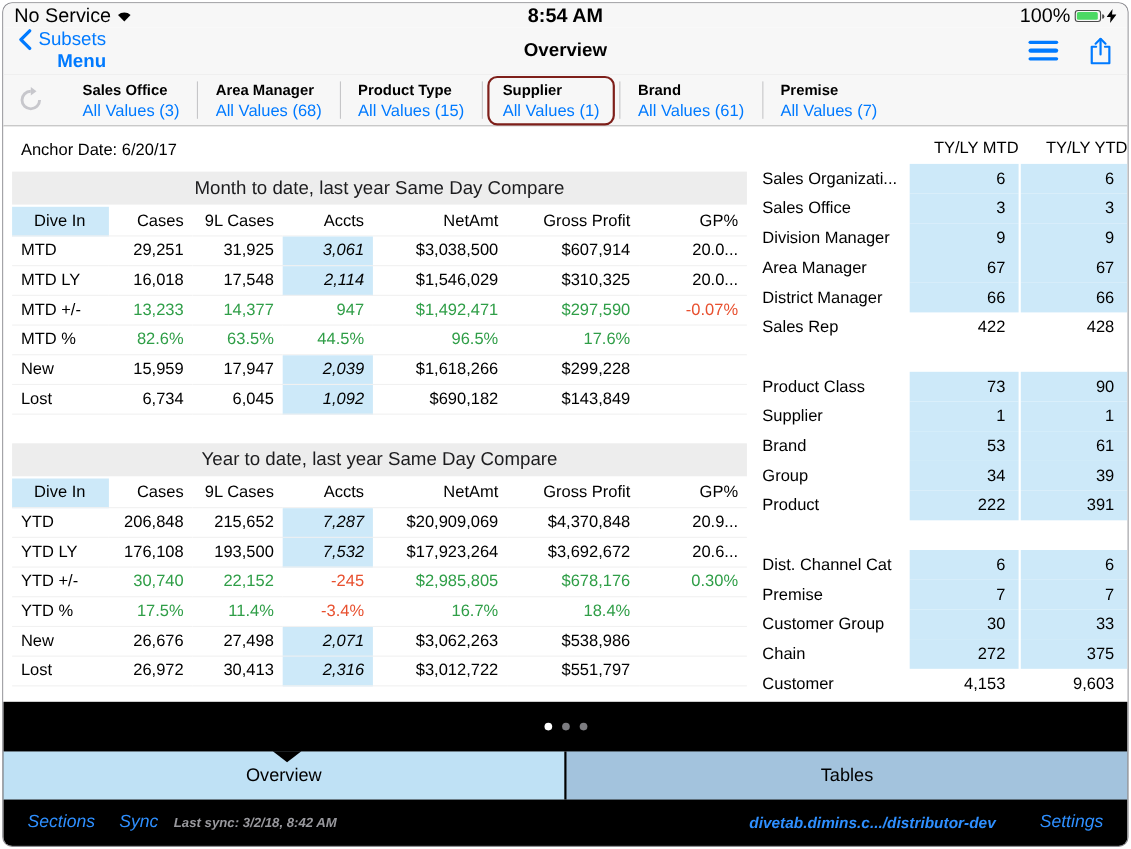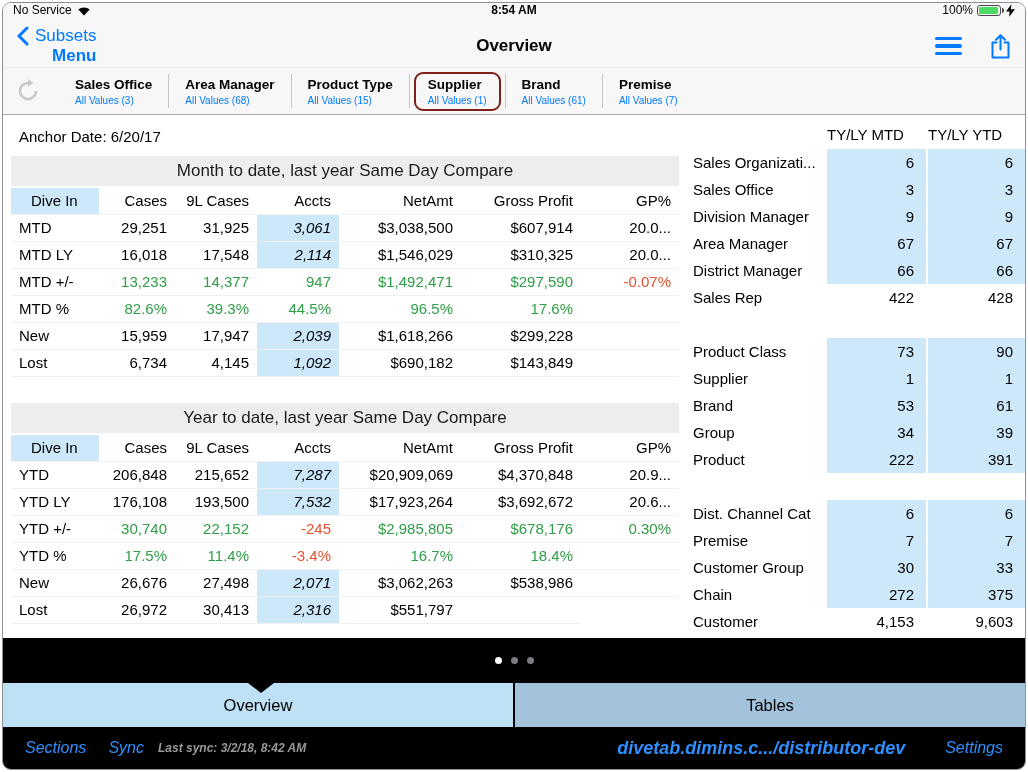--- a/index.html
+++ b/index.html
@@ -4,22 +4,22 @@
 <style>
   * { box-sizing: border-box; margin: 0; padding: 0; }
   html, body { width: 1028px; height: 772px; background: #fff; overflow: hidden;
     font-family: "Liberation Sans", "DejaVu Sans", sans-serif; }
 
   .frame { position: absolute; left: 2px; top: 2px; width: 1024px; height: 768px;
     border: 1px solid #8e8e93; border-radius: 9px; overflow: hidden;
     display: flex; flex-direction: column; background: #fff; }
 
   
-  .status-bar { height: 22px; background: #f7f7f7; display: flex; align-items: flex-start;
-    padding: 0 10px; font-size: 12px; color: #000; flex: none; }
+  .status-bar { height: 22px; background: #f7f7f7; display: flex; align-items: flex-end;
+    padding: 0 10px; font-size: 18px; color: #000; flex: none; }
   .sb-left { display: flex; align-items: center; gap: 5px; width: 220px; }
   .sb-center { flex: 1; text-align: center; font-weight: bold; }
   .sb-right { width: 220px; display: flex; align-items: center; justify-content: flex-end; gap: 2px; }
   .battery { position: relative; width: 24px; height: 11px; border: 1px solid #4a4a4a;
     border-radius: 3px; margin: 0 3px 0 2px; }
   .battery-fill { position: absolute; left: 1px; top: 1px; bottom: 1px; width: 19px;
     background: #4cd964; border-radius: 1.5px; }
   .battery::after { content: ""; position: absolute; right: -4px; top: 2.5px; width: 2.5px;
     height: 4.5px; background: #4a4a4a; border-radius: 0 2px 2px 0; }
 
@@ -38,21 +38,21 @@
     background: var(--accent-blue, #007aff); }
 
   
   .filter-bar { height: 48px; background: #f7f7f7; border-bottom: 1px solid #ababab;
     border-top: 1px solid #ededed; display: flex; align-items: center; padding: 0 12px; flex: none; }
   .filter-items { display: flex; align-items: center; margin-left: 18px; }
   .filter-item { padding: 2px 16px; }
   .filter-item.selected { border: 2px solid var(--filter-selected-border, #7e1f1a);
     border-radius: 9px; padding: 3px 12px; margin: 0 4px; }
   .filter-label { font-size: 13.5px; font-weight: bold; color: #000; margin-bottom: 3px; white-space: nowrap; }
-  .filter-value { font-size: 10px; color: var(--accent-blue, #007aff); white-space: nowrap; }
+  .filter-value { font-size: 15px; color: var(--accent-blue, #007aff); white-space: nowrap; }
   .filter-divider { width: 1px; height: 34px; background: #c6c6c8; flex: none; }
 
   
   .content { flex: 1; display: flex; background: #fff; overflow: hidden; }
   .tables-col { width: 684px; flex: none; padding-left: 8px; }
   .anchor-date { font-size: 15px; color: #000; padding: 13px 0 11px 8px; }
 
   .data-table { display: grid; grid-template-columns: 88px 76px 82px 82px 122px 120px 1fr;
     width: 668px; font-size: 15px; color: #000; }
   .data-table + .data-table { margin-top: 26px; }
@@ -64,21 +64,21 @@
   .cell.rowlabel { padding-left: 8px; }
   .cell.divein { background: var(--highlight-blue, #cde9f9); padding-left: 20px; }
   .cell.hl { background: var(--highlight-blue, #cde9f9); font-style: italic; }
   .cell.pos { color: var(--positive-green, #2f9e47); }
   .cell.neg { color: var(--negative-red, #e8502f); }
 
   .side-panel { flex: 1; padding-top: 6px; overflow: hidden; margin-left: 2px; }
   .sp-grid { display: grid; grid-template-columns: 136px 99px 1fr; column-gap: 2px;
     font-size: 15px; color: #000; }
   .sp-corner { height: 28px; }
-  .sp-header { height: 28px; line-height: 28px; text-align: left; }
+  .sp-header { height: 28px; line-height: 28px; text-align: right; }
   .sp-label { height: 27px; line-height: 27px; padding-left: 4px; white-space: nowrap; overflow: hidden; }
   .sp-val { height: 27px; line-height: 27px; text-align: right; padding-right: 12px; }
   .sp-val.hl { background: var(--highlight-blue, #cde9f9); }
   .sp-gap { grid-column: 1 / -1; height: 27px; }
 
   
   .pager-bar { height: 45px; background: #000; position: relative; display: flex;
     align-items: center; justify-content: center; flex: none; z-index: 3; }
   .dots { display: flex; gap: 9px; }
   .dot { width: 7px; height: 7px; border-radius: 50%; background: #7c7c80; }
@@ -94,21 +94,21 @@
   .tab.active { background: var(--tab-active-bg, #bfe1f5); }
   .tab:not(.active) { background: var(--tab-inactive-bg, #a3c3dd); }
 
   
   .bottom-bar { height: 42px; background: #000; display: flex; align-items: center;
     padding: 0 22px; flex: none; font-style: italic; }
   .bb-link { color: var(--link-blue, #2e8fff); font-size: 16px; }
   .bb-link + .bb-link { margin-left: 22px; }
   .bb-sync { color: #98989d; font-size: 12px; font-weight: bold; margin-left: 14px; }
   .bb-right { margin-left: auto; display: flex; align-items: center; gap: 40px; }
-  .bb-url { color: var(--link-blue, #2e8fff); font-size: 18px; font-weight: bold; }
+  .bb-url { color: var(--link-blue, #2e8fff); font-size: 14px; font-weight: bold; }
 </style>
 </head>
 <body>
 
 <div class="frame">
 
   <div class="status-bar">
     <div class="sb-left">
       <span>No Service</span>
       <svg width="14" height="11" viewBox="0 0 14 11">
@@ -219,35 +219,35 @@
           <div class="cell num">20.0...</div>
           <div class="cell rowlabel">MTD +/-</div>
           <div class="cell num pos">13,233</div>
           <div class="cell num pos">14,377</div>
           <div class="cell num pos">947</div>
           <div class="cell num pos">$1,492,471</div>
           <div class="cell num pos">$297,590</div>
           <div class="cell num neg">-0.07%</div>
           <div class="cell rowlabel">MTD %</div>
           <div class="cell num pos">82.6%</div>
-          <div class="cell num pos">39.3%</div>
+          <div class="cell num pos">63.5%</div>
           <div class="cell num pos">44.5%</div>
           <div class="cell num pos">96.5%</div>
           <div class="cell num pos">17.6%</div>
           <div class="cell num"></div>
           <div class="cell rowlabel">New</div>
           <div class="cell num">15,959</div>
           <div class="cell num">17,947</div>
           <div class="cell num hl">2,039</div>
           <div class="cell num">$1,618,266</div>
           <div class="cell num">$299,228</div>
           <div class="cell num"></div>
           <div class="cell rowlabel">Lost</div>
           <div class="cell num">6,734</div>
-          <div class="cell num">4,145</div>
+          <div class="cell num">6,045</div>
           <div class="cell num hl">1,092</div>
           <div class="cell num">$690,182</div>
           <div class="cell num">$143,849</div>
           <div class="cell num"></div>
         </div>
         <div class="data-table">
           <div class="table-title">Year to date, last year Same Day Compare</div>
           <div class="cell divein">Dive In</div>
           <div class="cell num head">Cases</div>
           <div class="cell num head">9L Cases</div>
@@ -287,20 +287,21 @@
           <div class="cell num">26,676</div>
           <div class="cell num">27,498</div>
           <div class="cell num hl">2,071</div>
           <div class="cell num">$3,062,263</div>
           <div class="cell num">$538,986</div>
           <div class="cell num"></div>
           <div class="cell rowlabel">Lost</div>
           <div class="cell num">26,972</div>
           <div class="cell num">30,413</div>
           <div class="cell num hl">2,316</div>
+          <div class="cell num">$3,012,722</div>
           <div class="cell num">$551,797</div>
           <div class="cell num"></div>
         </div>
       </div>
     <div class="side-panel">
       <div class="sp-grid">
           <div class="sp-corner"></div>
           <div class="sp-header">TY/LY MTD</div>
           <div class="sp-header">TY/LY YTD</div>
           <div class="sp-label">Sales Organizati...</div>

